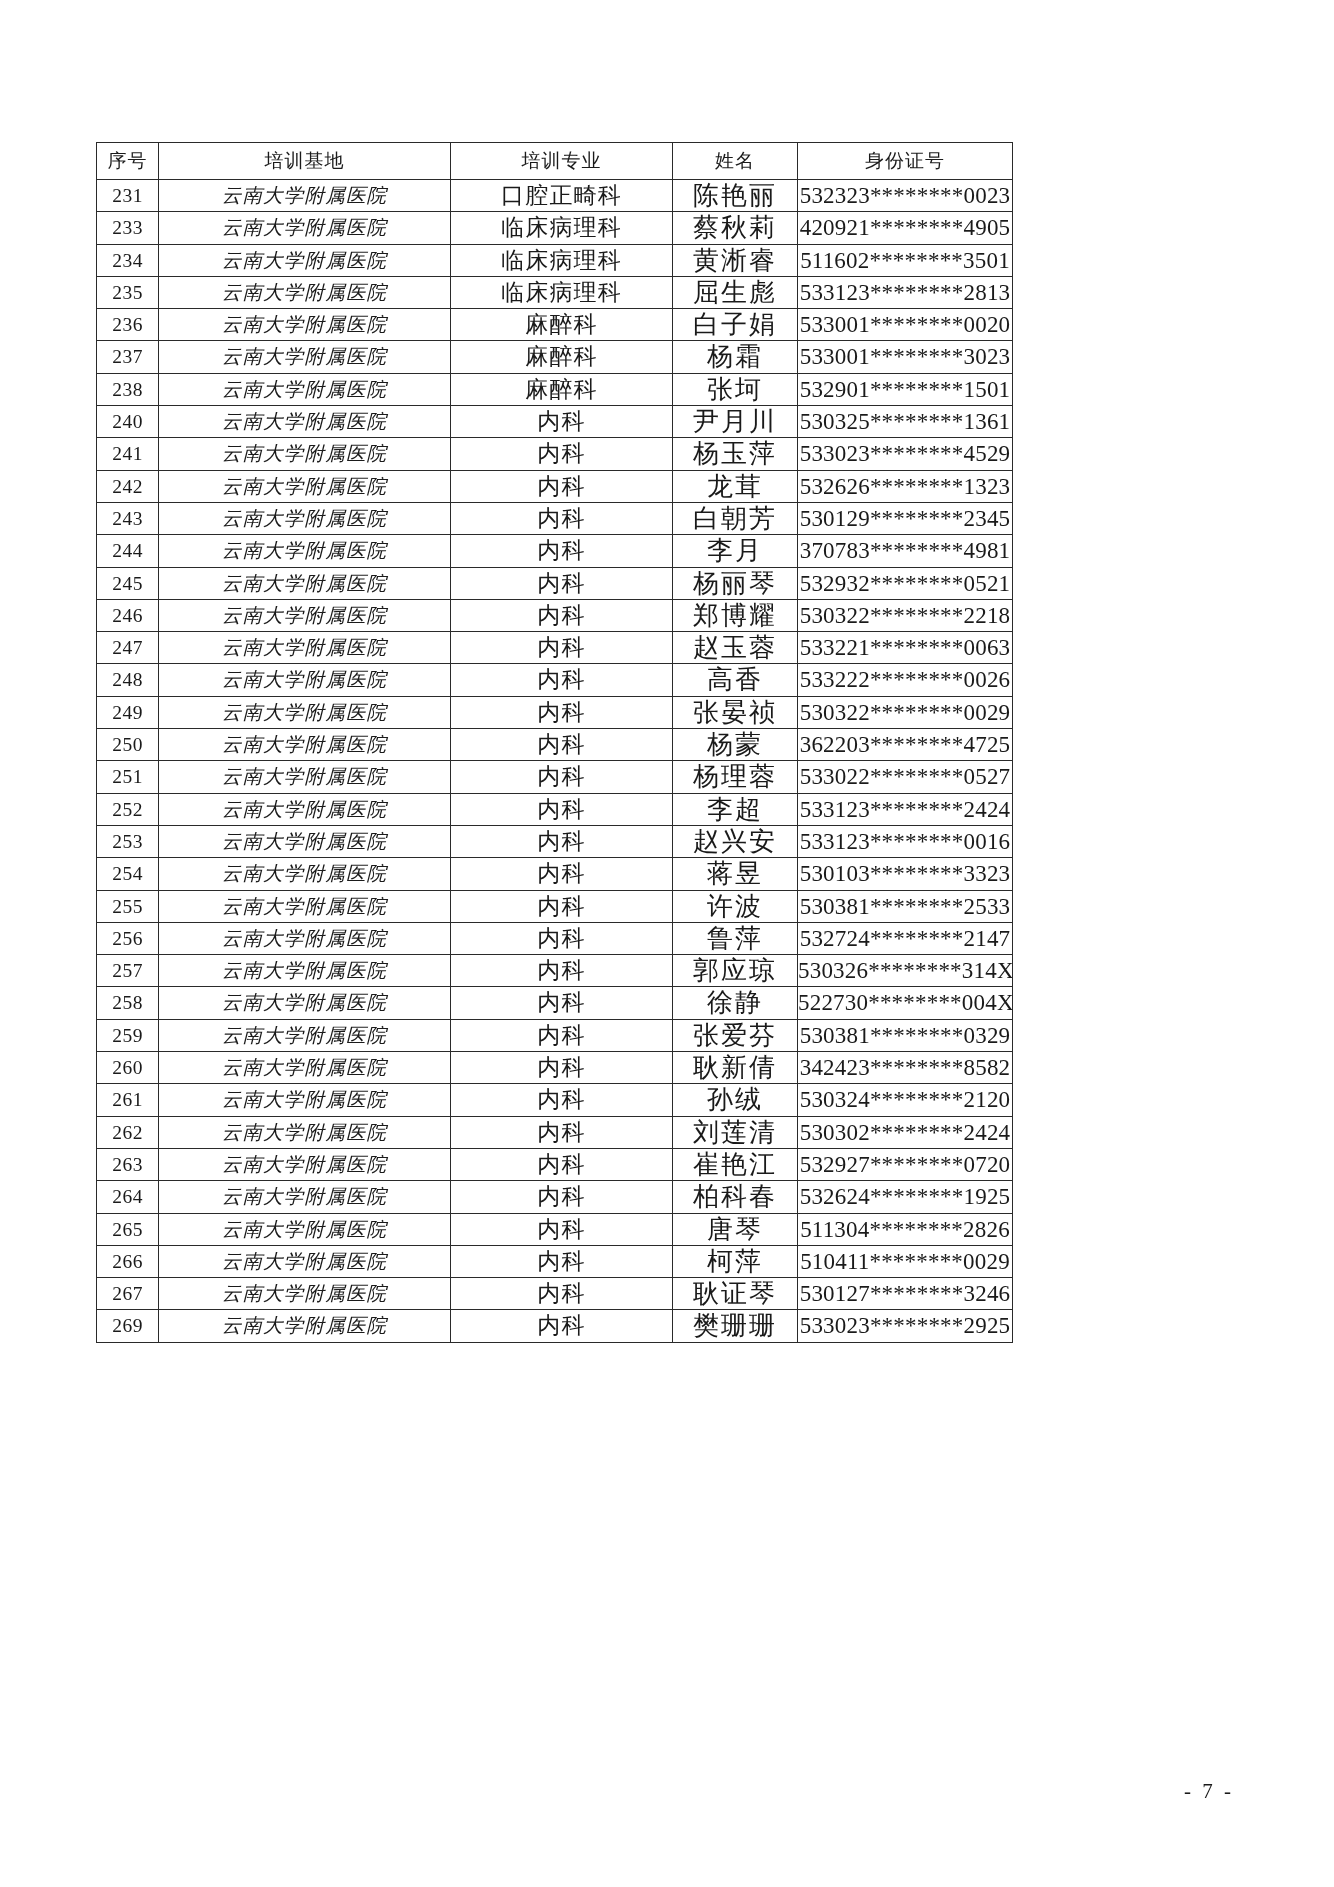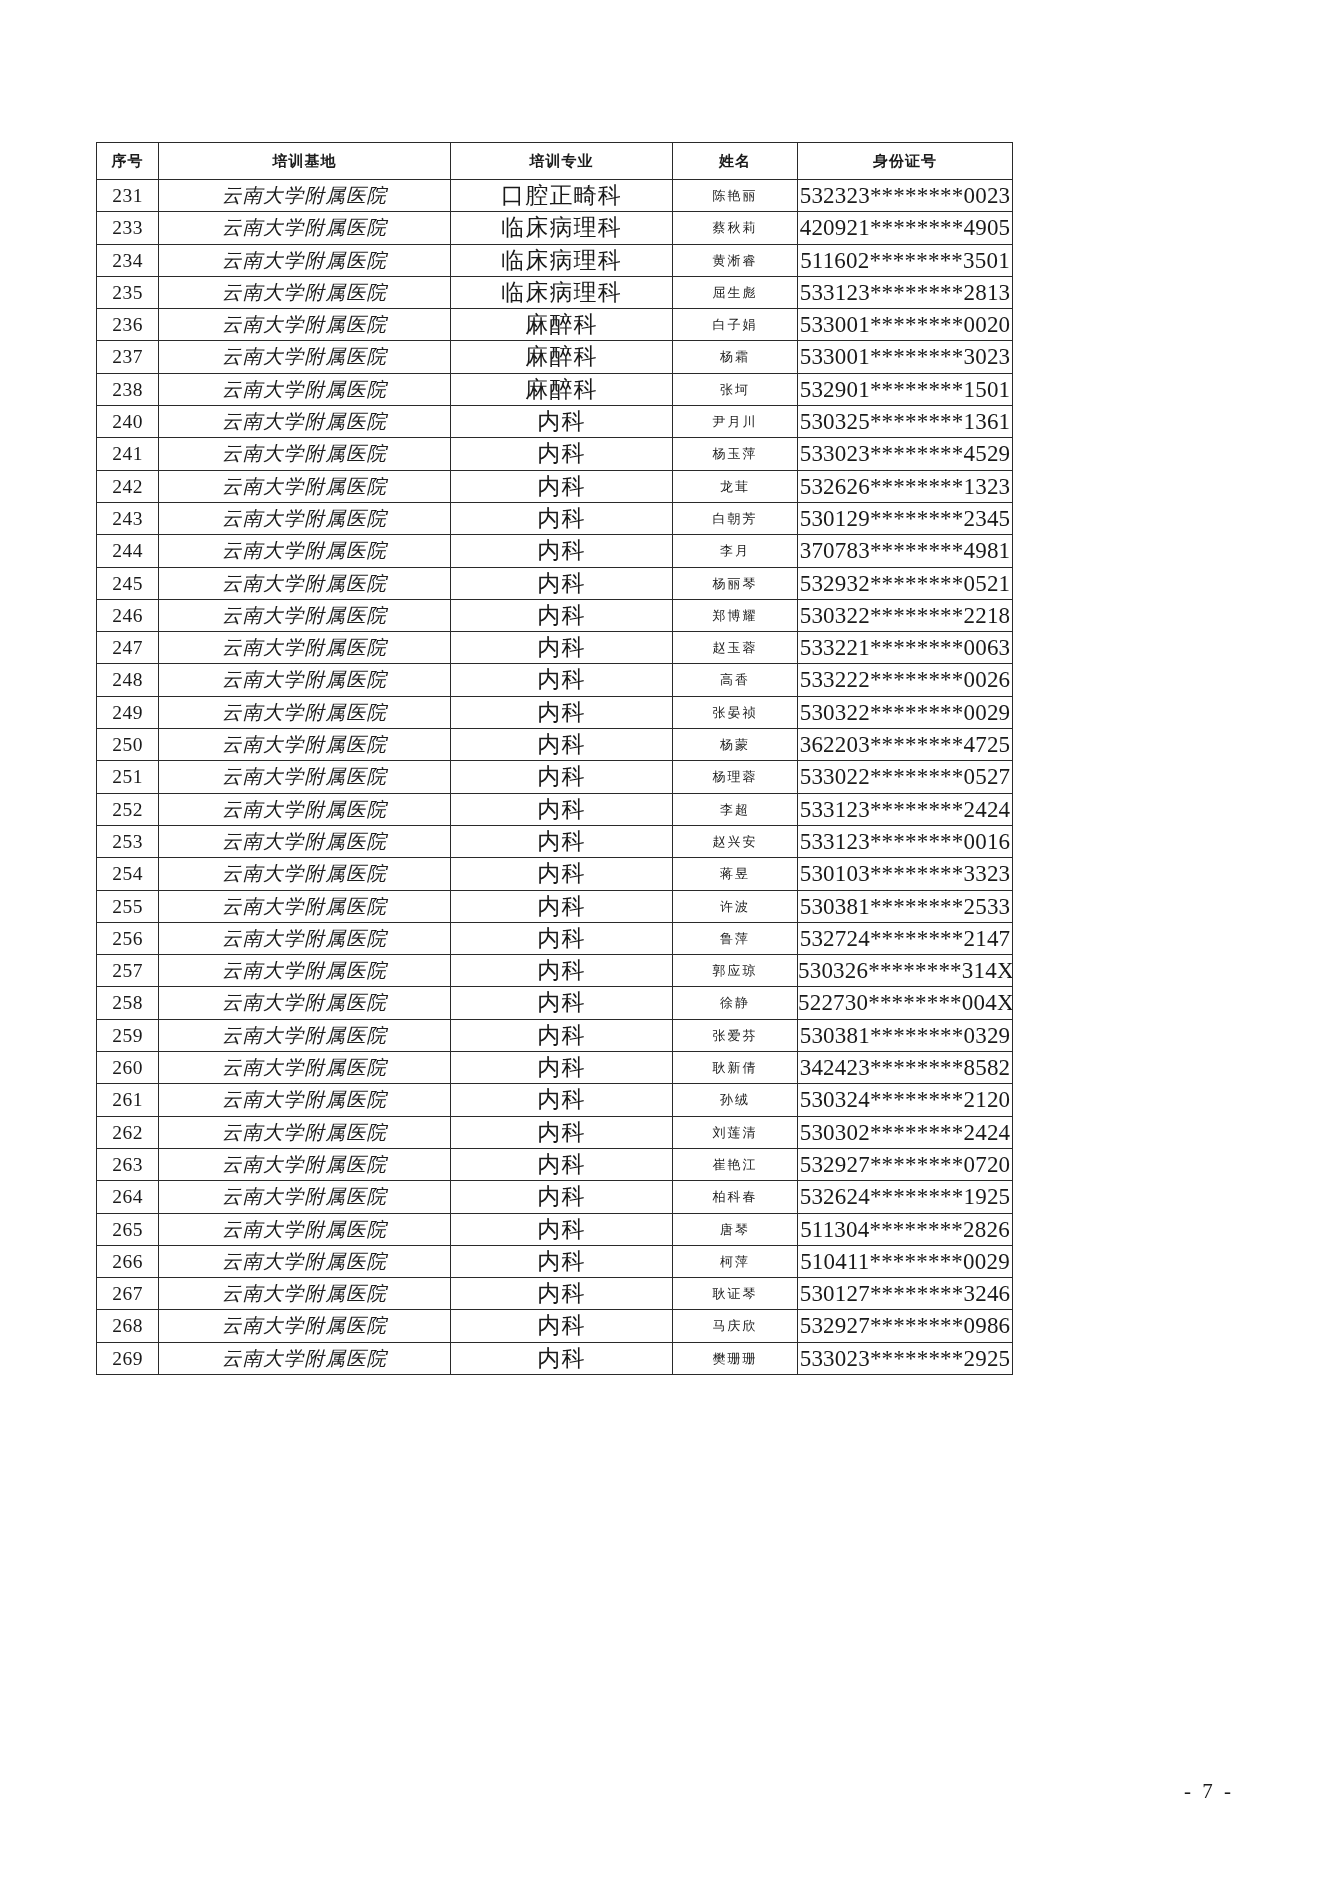--- a/index.html
+++ b/index.html
@@ -49,36 +49,36 @@
     text-align: center;
     vertical-align: middle;
     padding: 0;
     height: 31.3px;
     line-height: 31.3px;
     white-space: nowrap;
     overflow: hidden;
   }
 
   table.roster thead th {
-    font-weight: bold;
-    font-size: 15px;
+    font-weight: normal;
+    font-size: 19px;
     height: 36px;
     line-height: 36px;
     letter-spacing: 1px;
     margin-left: 40px;
   }
 
   table.roster tbody td {
     font-weight: normal;
   }
 
   td.seq   { font-size: 19.5px; letter-spacing: 0.5px; }
   td.base  { font-size: 19.5px; letter-spacing: 1.2px; font-style: italic; }
   td.major { font-size: 23px; letter-spacing: 1.2px; }
-  td.name  { font-size: 13px; letter-spacing: 2px; }
+  td.name  { font-size: 26px; letter-spacing: 2px; }
   td.idno  { font-size: 23px; letter-spacing: 0.2px; }
 
   .page-footer {
     position: absolute;
     right: 100px;
     top: 1779px;
     font-size: 21px;
     letter-spacing: 3px;
     color: #1a1a1a;
   }
@@ -346,27 +346,20 @@
             <td class="idno">510411********0029</td>
           </tr>
           <tr>
             <td class="seq">267</td>
             <td class="base">云南大学附属医院</td>
             <td class="major">内科</td>
             <td class="name">耿证琴</td>
             <td class="idno">530127********3246</td>
           </tr>
           <tr>
-            <td class="seq">268</td>
-            <td class="base">云南大学附属医院</td>
-            <td class="major">内科</td>
-            <td class="name">马庆欣</td>
-            <td class="idno">532927********0986</td>
-          </tr>
-          <tr>
             <td class="seq">269</td>
             <td class="base">云南大学附属医院</td>
             <td class="major">内科</td>
             <td class="name">樊珊珊</td>
             <td class="idno">533023********2925</td>
           </tr>
         </tbody>
     </table>
   </div>
 

